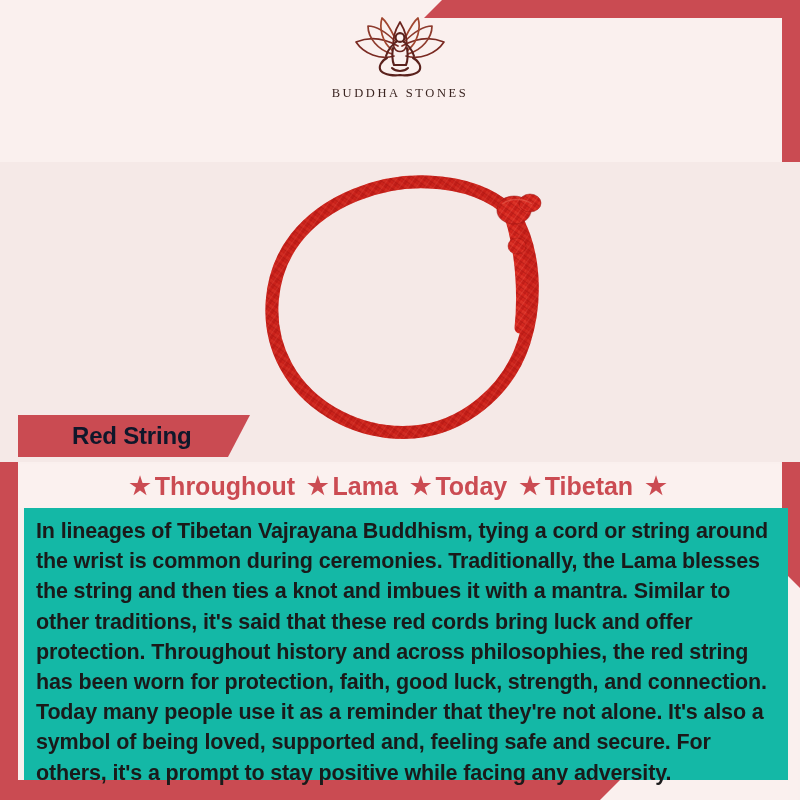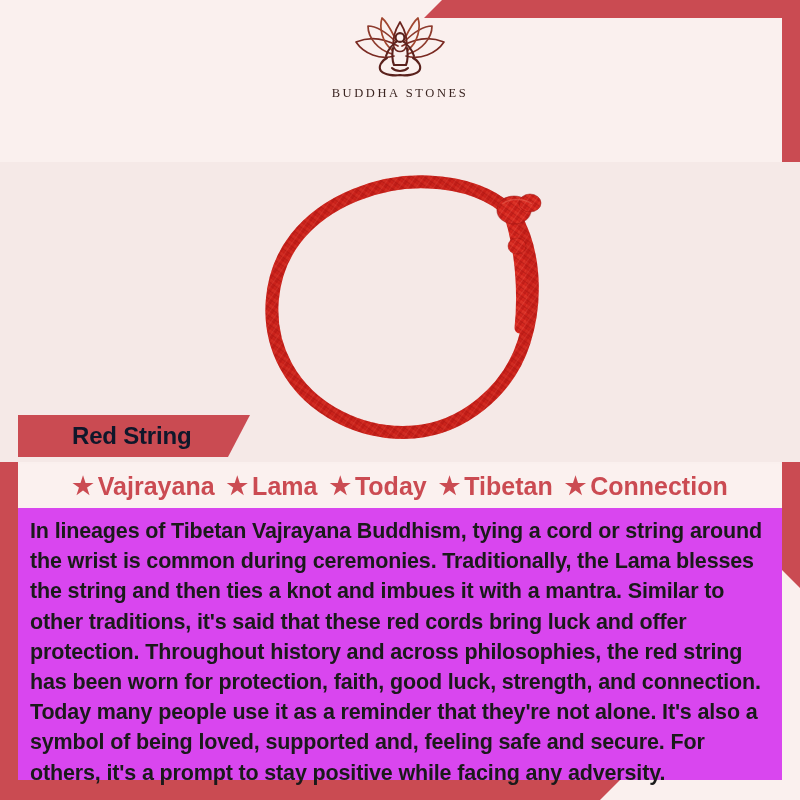--- a/index.html
+++ b/index.html
@@ -171,24 +171,24 @@
     font-size: 24px;
     line-height: 1;
     margin-right: 4px;
     color: #cb4b52;
   }
 
   
   .copy-panel {
     position: absolute;
     top: 508px;
-    left: 18px;
+    left: 24px;
     width: 764px;
     height: 272px;
-    background: #d946ef;
+    background: #14b8a6;
     box-sizing: border-box;
     padding: 8px 18px 0 12px;
   }
   .copy-text {
     font-family: "Liberation Sans Narrow", "Liberation Sans", sans-serif;
     font-weight: bold;
     font-size: 21.5px;
     line-height: 30.2px;
     color: #1a1a1a;
     letter-spacing: -0.15px;
@@ -282,37 +282,36 @@
     </svg>
   </div>
 
   <div class="tag">
     <span class="tag-text">Red String</span>
   </div>
 
   <div class="benefits">
     <span class="benefit">
       <span class="star">★</span>
-      <span>Vajrayana</span>
+      <span>Throughout</span>
     </span>
     <span class="benefit">
       <span class="star">★</span>
       <span>Lama</span>
     </span>
     <span class="benefit">
       <span class="star">★</span>
       <span>Today</span>
     </span>
     <span class="benefit">
       <span class="star">★</span>
       <span>Tibetan</span>
     </span>
     <span class="benefit">
       <span class="star">★</span>
-      <span>Connection</span>
     </span>
   </div>
 
   <div class="copy-panel">
     <p class="copy-text">In lineages of Tibetan Vajrayana Buddhism, tying a cord or string around the wrist is common during ceremonies. Traditionally, the Lama blesses the string and then ties a knot and imbues it with a mantra. Similar to other traditions, it's said that these red cords bring luck and offer protection. Throughout history and across philosophies, the red string has been worn for protection, faith, good luck, strength, and connection. Today many people use it as a reminder that they're not alone. It's also a symbol of being loved, supported and, feeling safe and secure. For others, it's a prompt to stay positive while facing any adversity.</p>
   </div>
 
 </div>
 
 </body></html>

